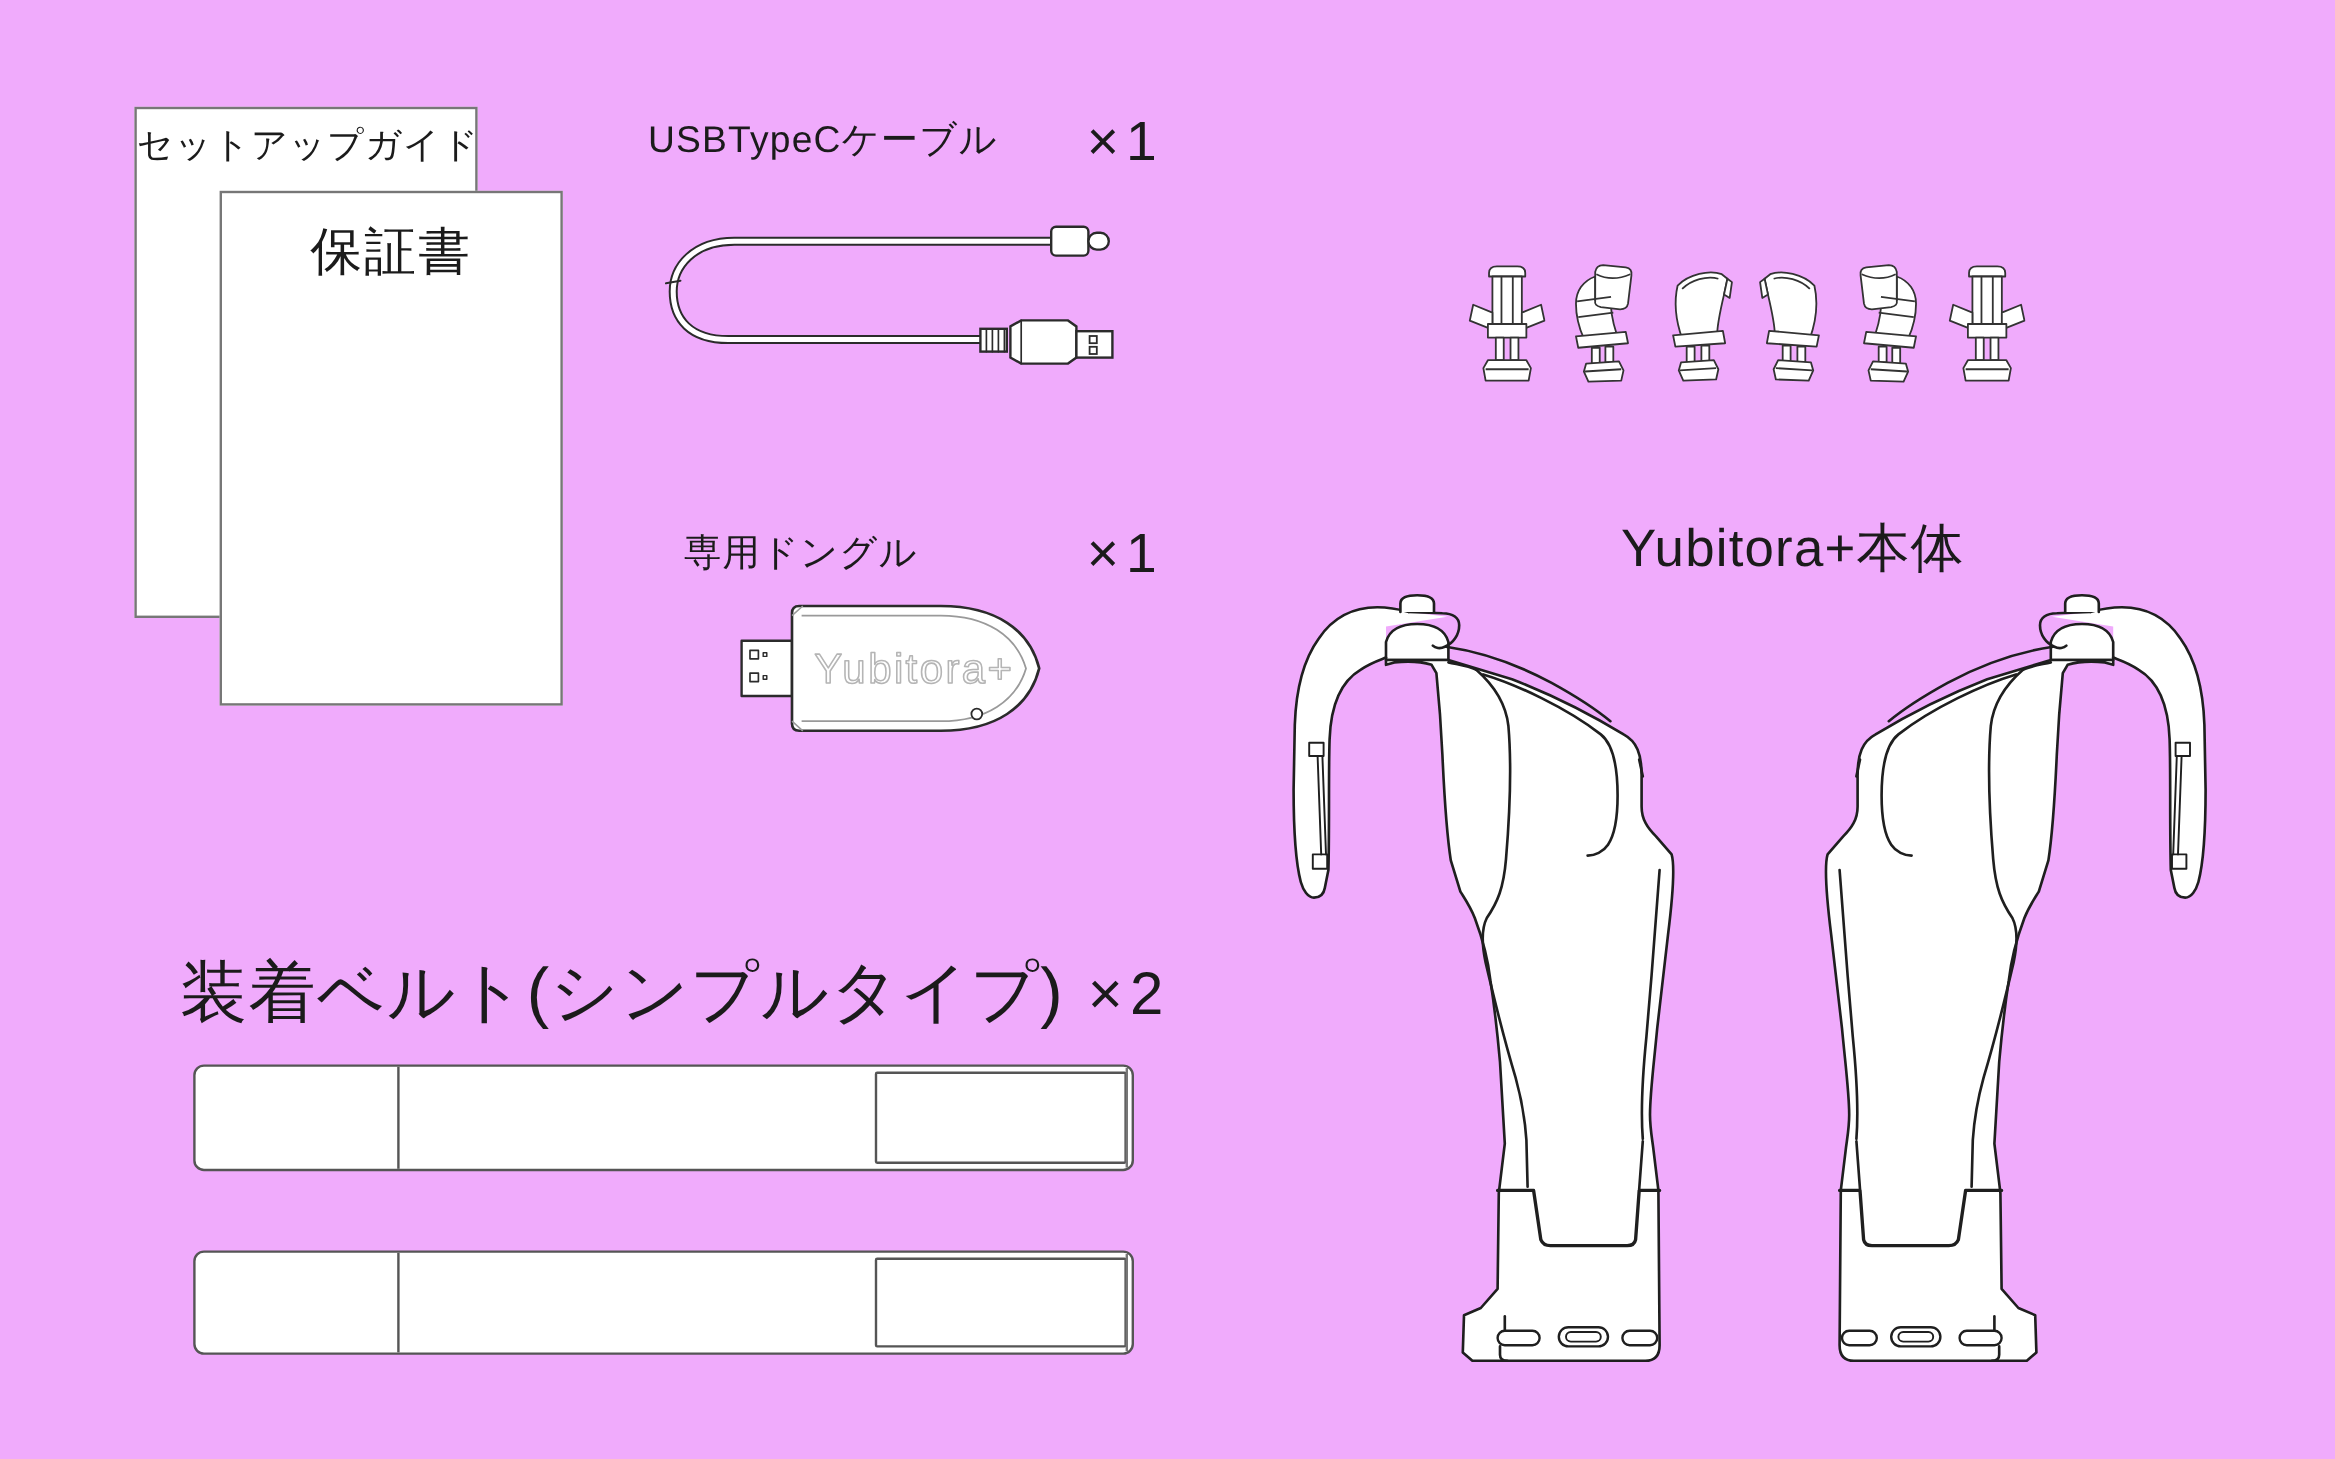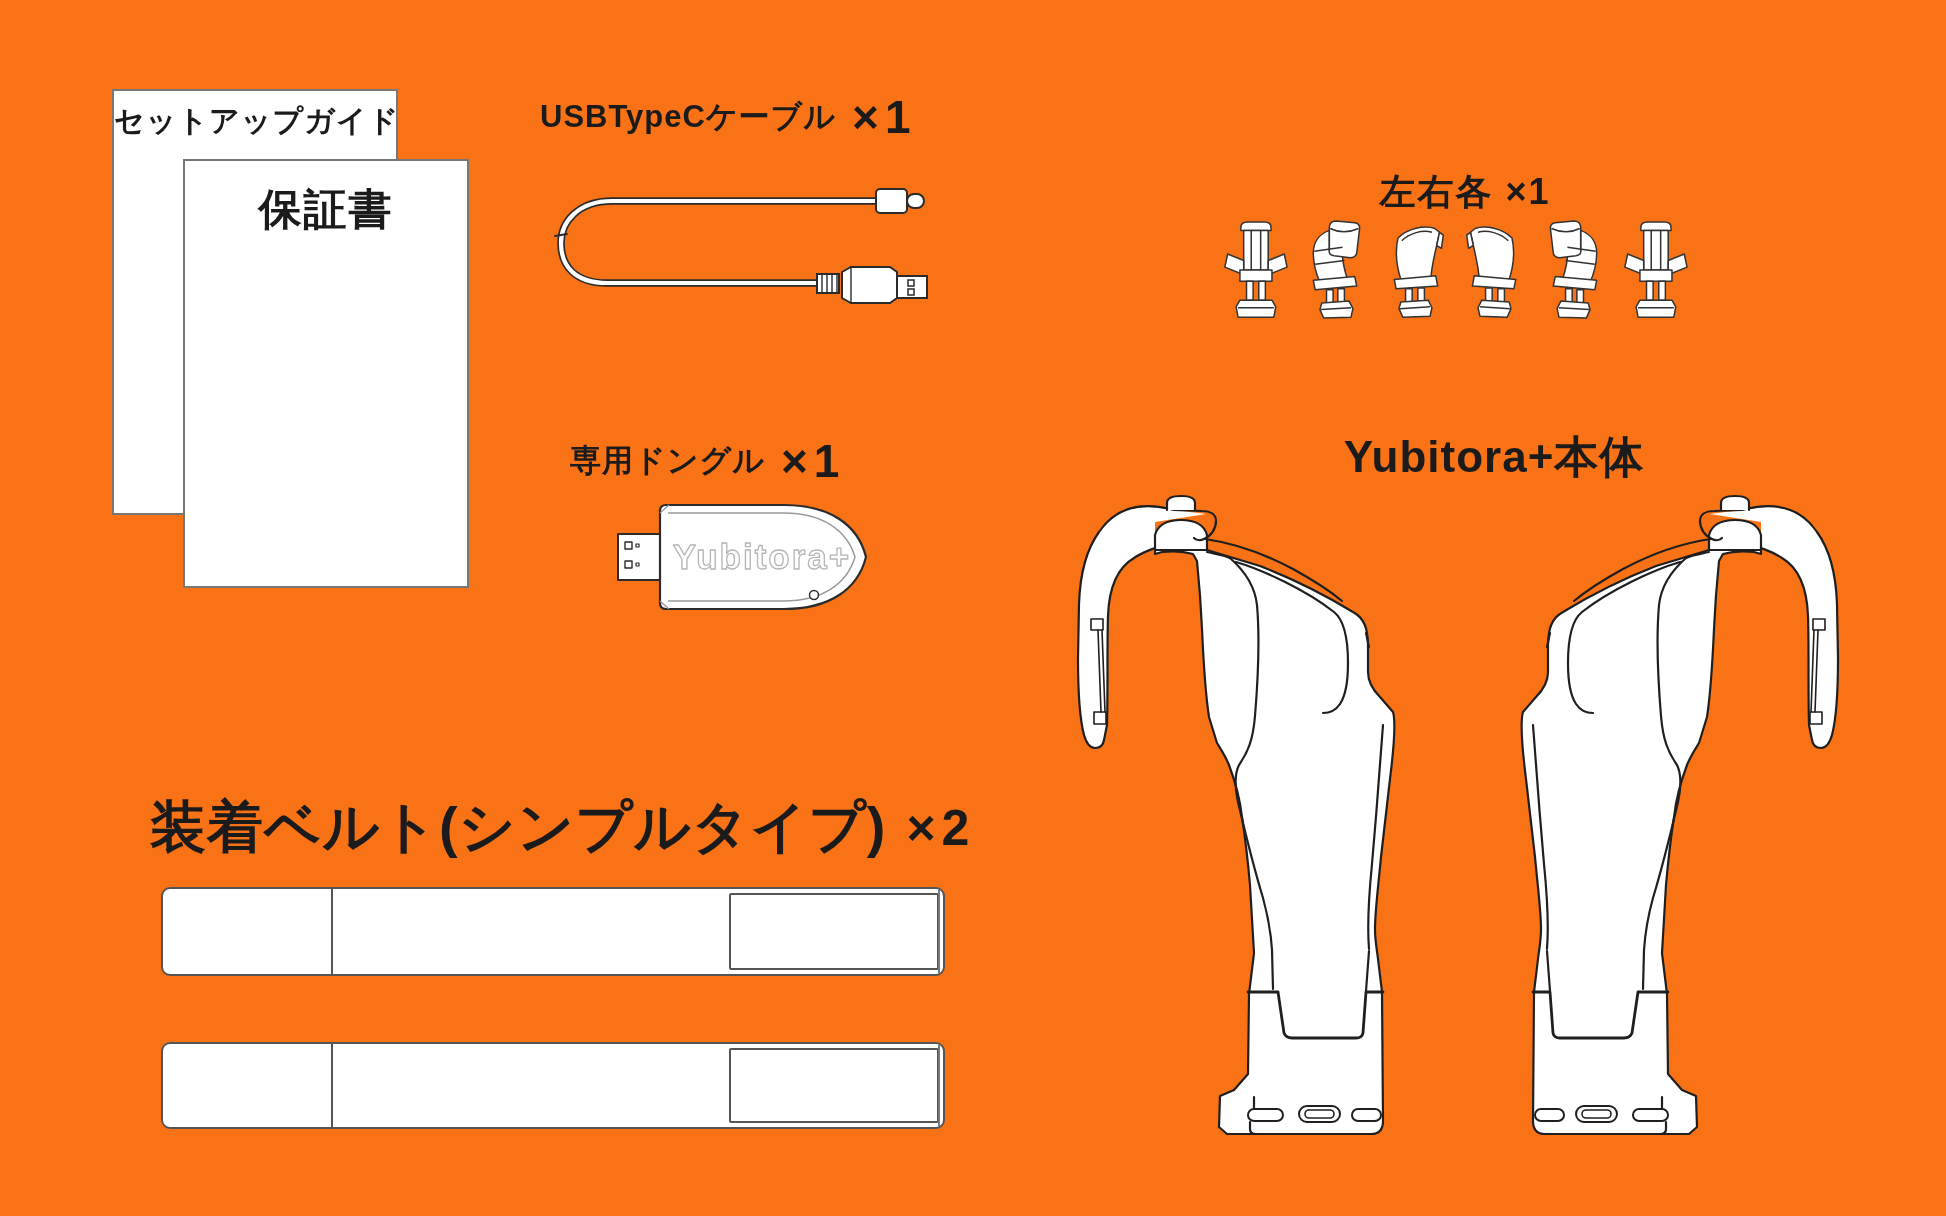--- a/index.html
+++ b/index.html
@@ -1,30 +1,30 @@
 <!DOCTYPE html>
 <html><head>
 <meta charset="utf-8">
 <style>
   html,body { margin:0; padding:0; background:#ffffff; }
   .canvas {
-    position:relative; width:1946px; height:1216px; background:#f97316;
-    font-family:"Liberation Sans", sans-serif; color:#1b1b1b; overflow:hidden;font-weight:bold;
+    position:relative; width:1946px; height:1216px; background:#f0abfc;
+    font-family:"Liberation Sans", sans-serif; color:#1b1b1b; overflow:hidden;
   }
   .abs { position:absolute; }
 
   
   .paper { position:absolute; background:#ffffff; border:2px solid #777; box-sizing:border-box; }
   .paper-back  { left:112px; top:89px;  width:286px; height:426px; }
   .paper-front { left:183px; top:159px; width:286px; height:429px; }
   .paper-label { font-size:30px; letter-spacing:1px; text-align:center; padding-top:10px; white-space:nowrap; }
   .paper-front .paper-label { font-size:43px; padding-top:20px; letter-spacing:2px; }
 
   
-  .label-row { position:absolute; display:flex; align-items:center; justify-content:flex-start; white-space:nowrap; }
+  .label-row { position:absolute; display:flex; align-items:center; justify-content:space-between; white-space:nowrap; }
   .item-label { font-size:31px; letter-spacing:1px; }
   .qty { font-size:46px; letter-spacing:6px; margin-left:16px; }
   .usb-row    { left:540px; top:90px;  width:430px; }
   .dongle-row { left:570px; top:402px; width:400px;margin-top:32px; }
   .belt-row   { left:150px; top:790px; width:800px; }
   .belt-row .item-label { font-size:56px; letter-spacing:1px; }
   .belt-row .qty { font-size:50px; margin-left:20px; }
 
   
   .strap-title { left:1135px; top:86px;  width:660px; text-align:center; font-size:42px; letter-spacing:3px; white-space:nowrap; }
@@ -166,21 +166,20 @@
       <rect x="20" y="44" width="3" height="3" stroke-width="1.2"></rect>
       <rect x="20" y="63" width="3" height="3" stroke-width="1.2"></rect>
       <path d="M 50,5 L 168,5 C 214,5 242,25 250,57 C 242,89 214,109 168,109 L 50,109 Q 44,109 44,103 L 44,11 Q 44,5 50,5 Z" fill="#ffffff" stroke-width="2.2"></path>
       <path d="M 52,13 L 168,13 C 206,13 231,30 239,57 C 231,84 206,101 168,101 L 52,101" stroke-width="1.5" stroke="#9a9a9a"></path>
       <path d="M 44,13 L 53,5 M 44,101 L 53,109" stroke-width="1.3" stroke="#9a9a9a"></path>
       <circle cx="198" cy="95" r="4.5" fill="#ffffff" stroke-width="1.5"></circle>
       <text x="146" y="69" text-anchor="middle" font-size="35" letter-spacing="2" font-family="Liberation Sans, sans-serif" fill="#ffffff" stroke="#b5b5b5" stroke-width="1.3">Yubitora+</text>
     </g>
   </svg>
 
-  <div class="abs strap-sub">左右各 ×1</div>
   <div class="clips-row">
     <svg width="66" height="106" viewBox="0 0 70 112">
         <use href="#clipA"></use>
       </svg>
     <svg width="66" height="106" viewBox="0 0 70 112">
         <use href="#clipB"></use>
       </svg>
     <svg width="66" height="106" viewBox="0 0 70 112">
         <use href="#clipC"></use>
       </svg>

